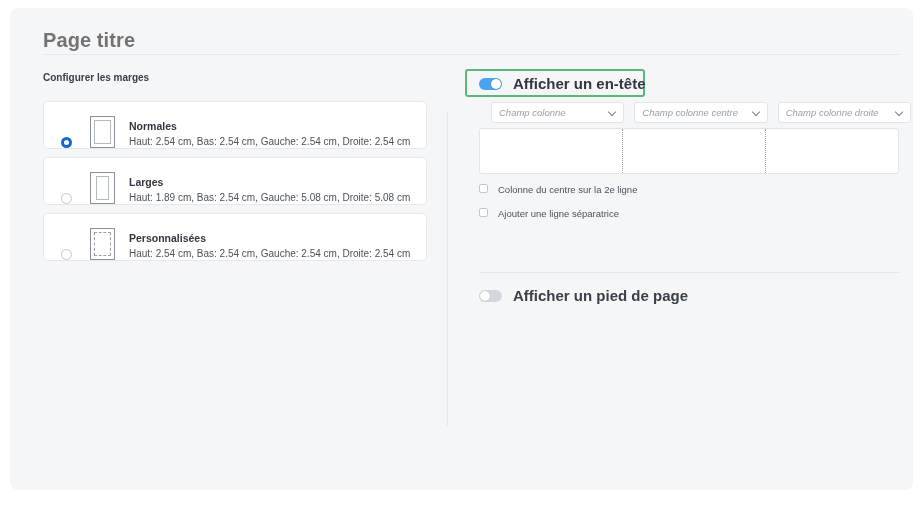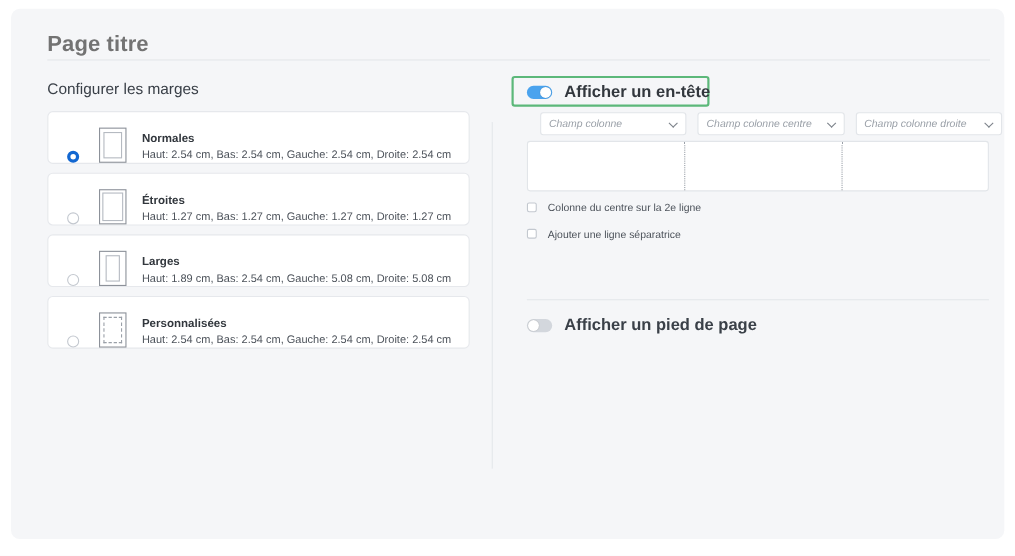--- a/index.html
+++ b/index.html
@@ -50,22 +50,22 @@
     position: absolute;
     left: 23px;
     top: 55px;
     width: 404px;
     height: 415px;
   }
   .section-label {
     position: absolute;
     left: 10px;
     top: 9px;
-    font-size: 14px;
-    font-weight: 400;
+    font-size: 10px;
+    font-weight: 700;
     color: #3a4048;
   }
   .margin-list {
     position: absolute;
     left: 10px;
     top: 38px;
     width: 384px;
   }
   .margin-card {
     position: relative;
@@ -313,30 +313,20 @@
         <div class="radio checked"></div>
         <div class="thumb normales">
             <i></i>
           </div>
         <div class="margin-text">
           <span class="margin-name">Normales</span>
           <span class="margin-detail">Haut: 2.54 cm, Bas: 2.54 cm, Gauche: 2.54 cm, Droite: 2.54 cm</span>
         </div>
       </div>
 
-      <div class="margin-card">
-        <div class="radio"></div>
-        <div class="thumb etroites">
-            <i></i>
-          </div>
-        <div class="margin-text">
-          <span class="margin-name">Étroites</span>
-          <span class="margin-detail">Haut: 1.27 cm, Bas: 1.27 cm, Gauche: 1.27 cm, Droite: 1.27 cm</span>
-        </div>
-      </div>
 
       <div class="margin-card">
         <div class="radio"></div>
         <div class="thumb larges">
             <i></i>
           </div>
         <div class="margin-text">
           <span class="margin-name">Larges</span>
           <span class="margin-detail">Haut: 1.89 cm, Bas: 2.54 cm, Gauche: 5.08 cm, Droite: 5.08 cm</span>
         </div>

